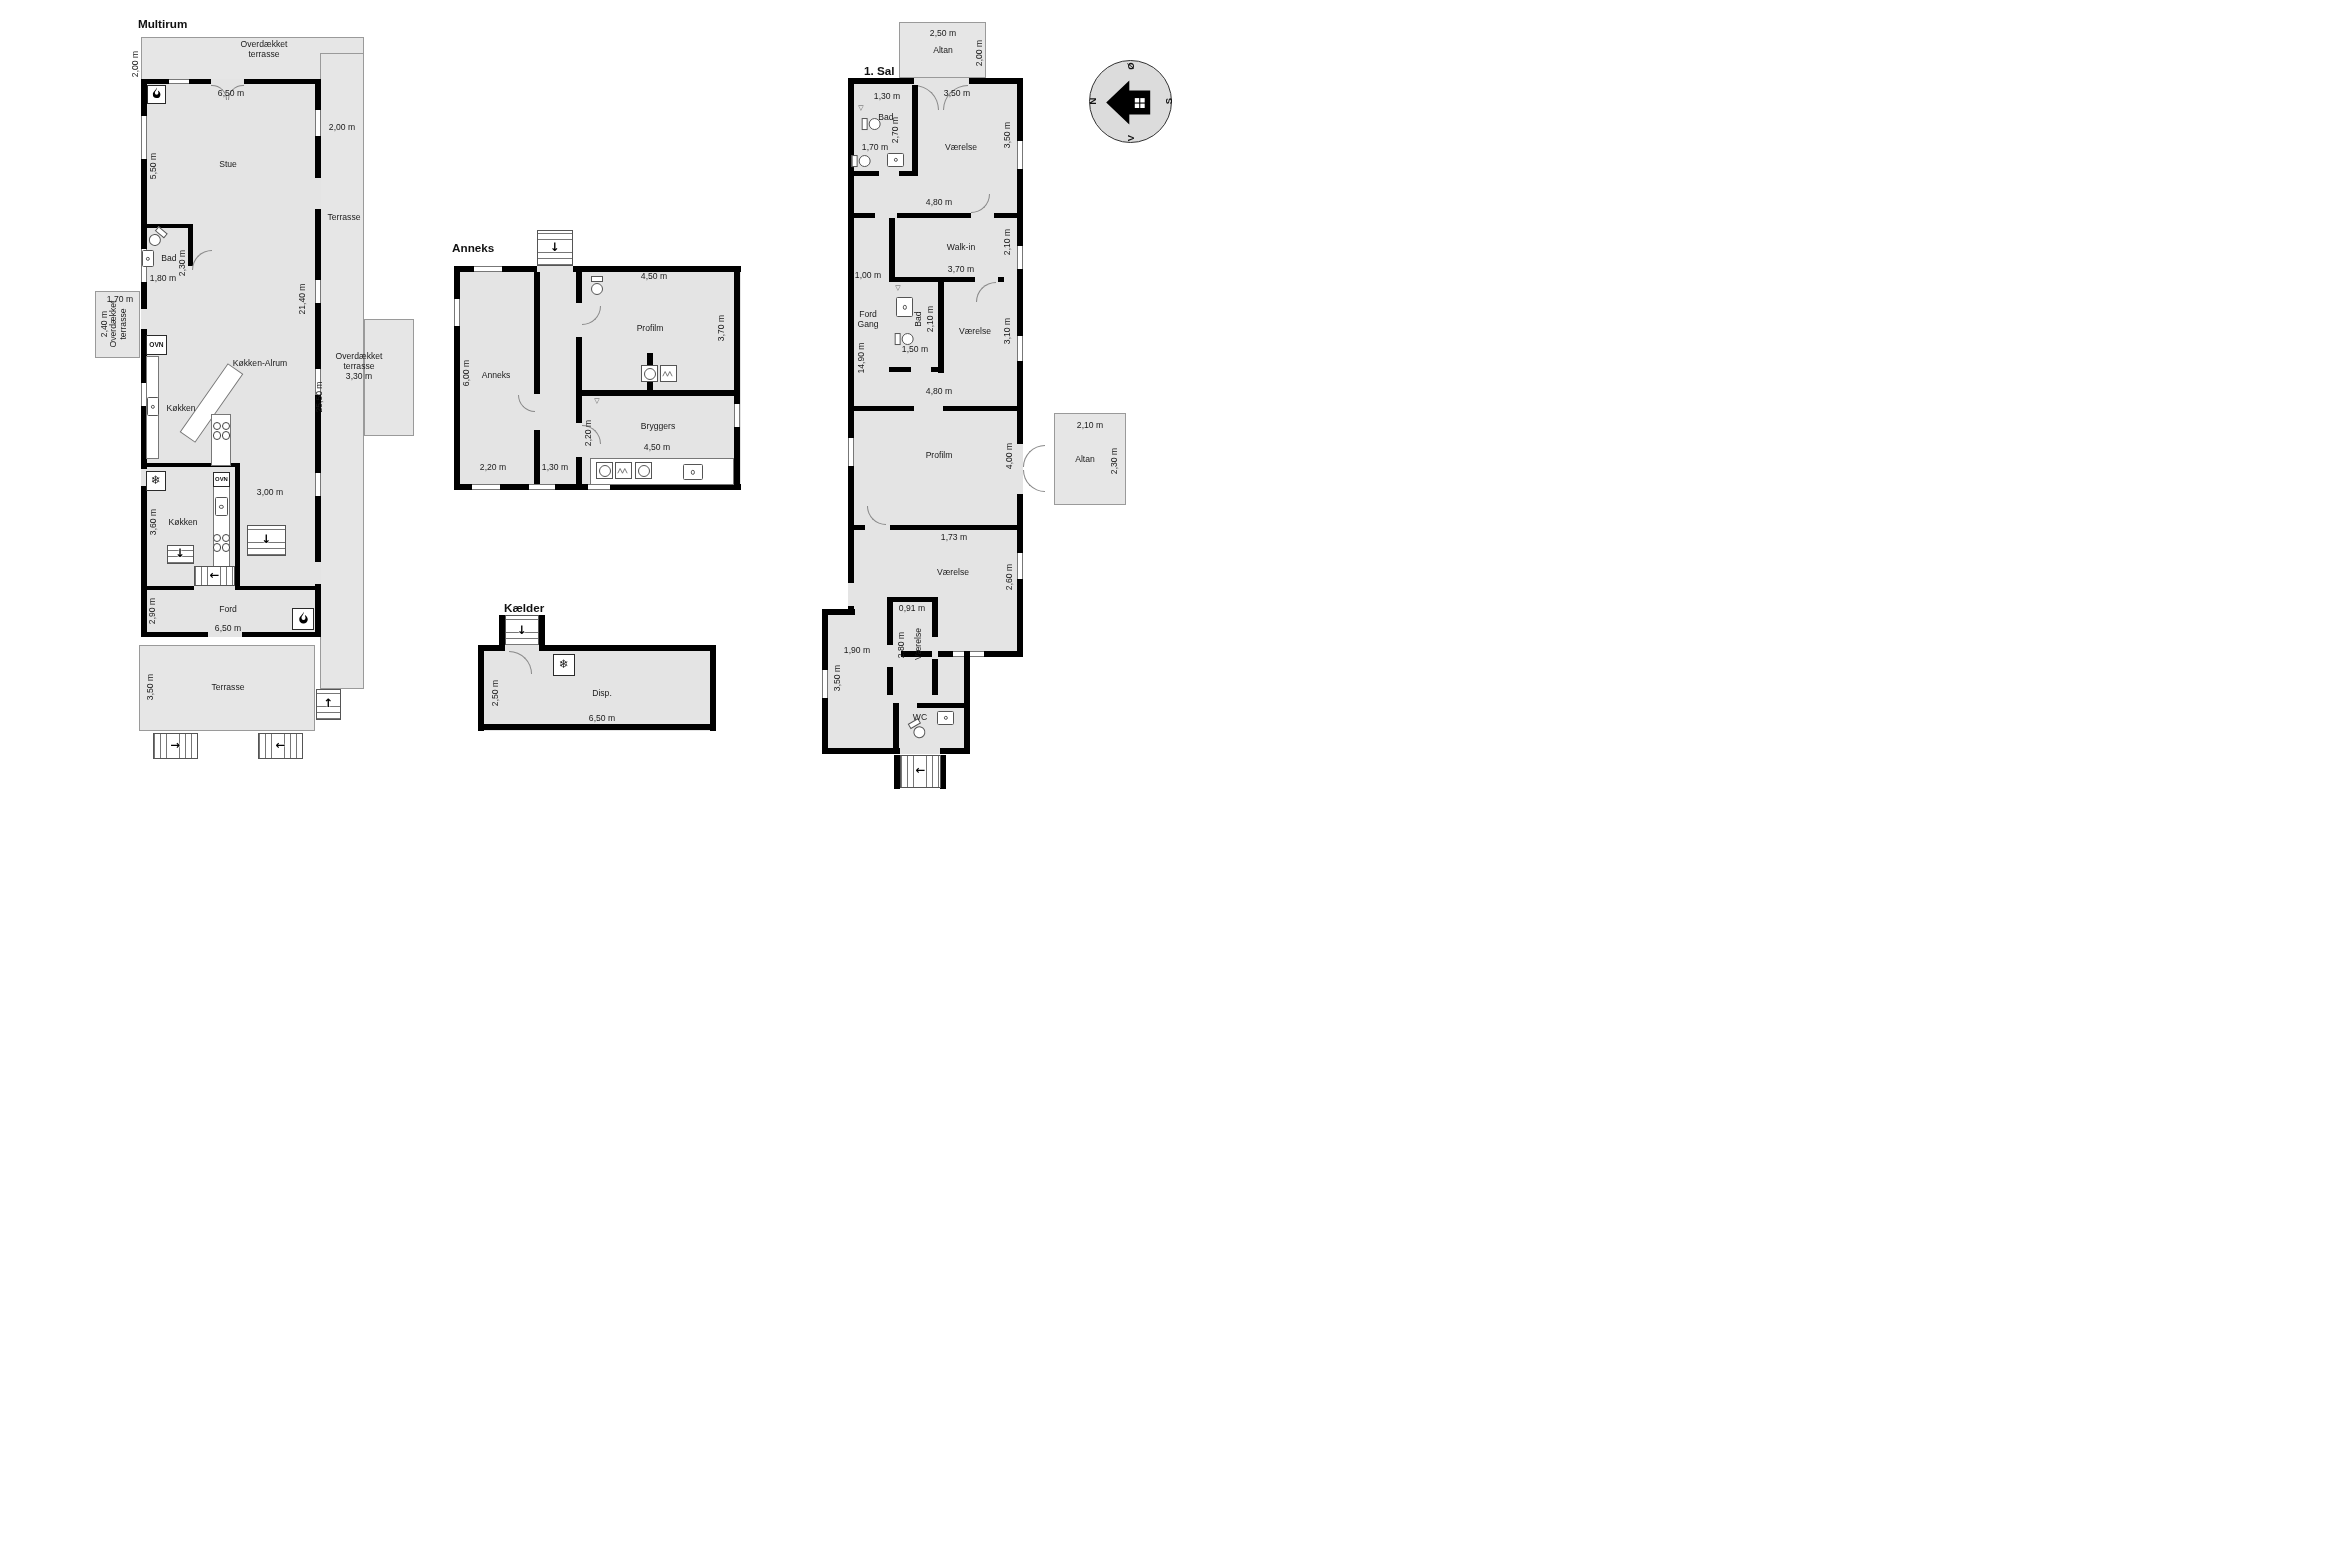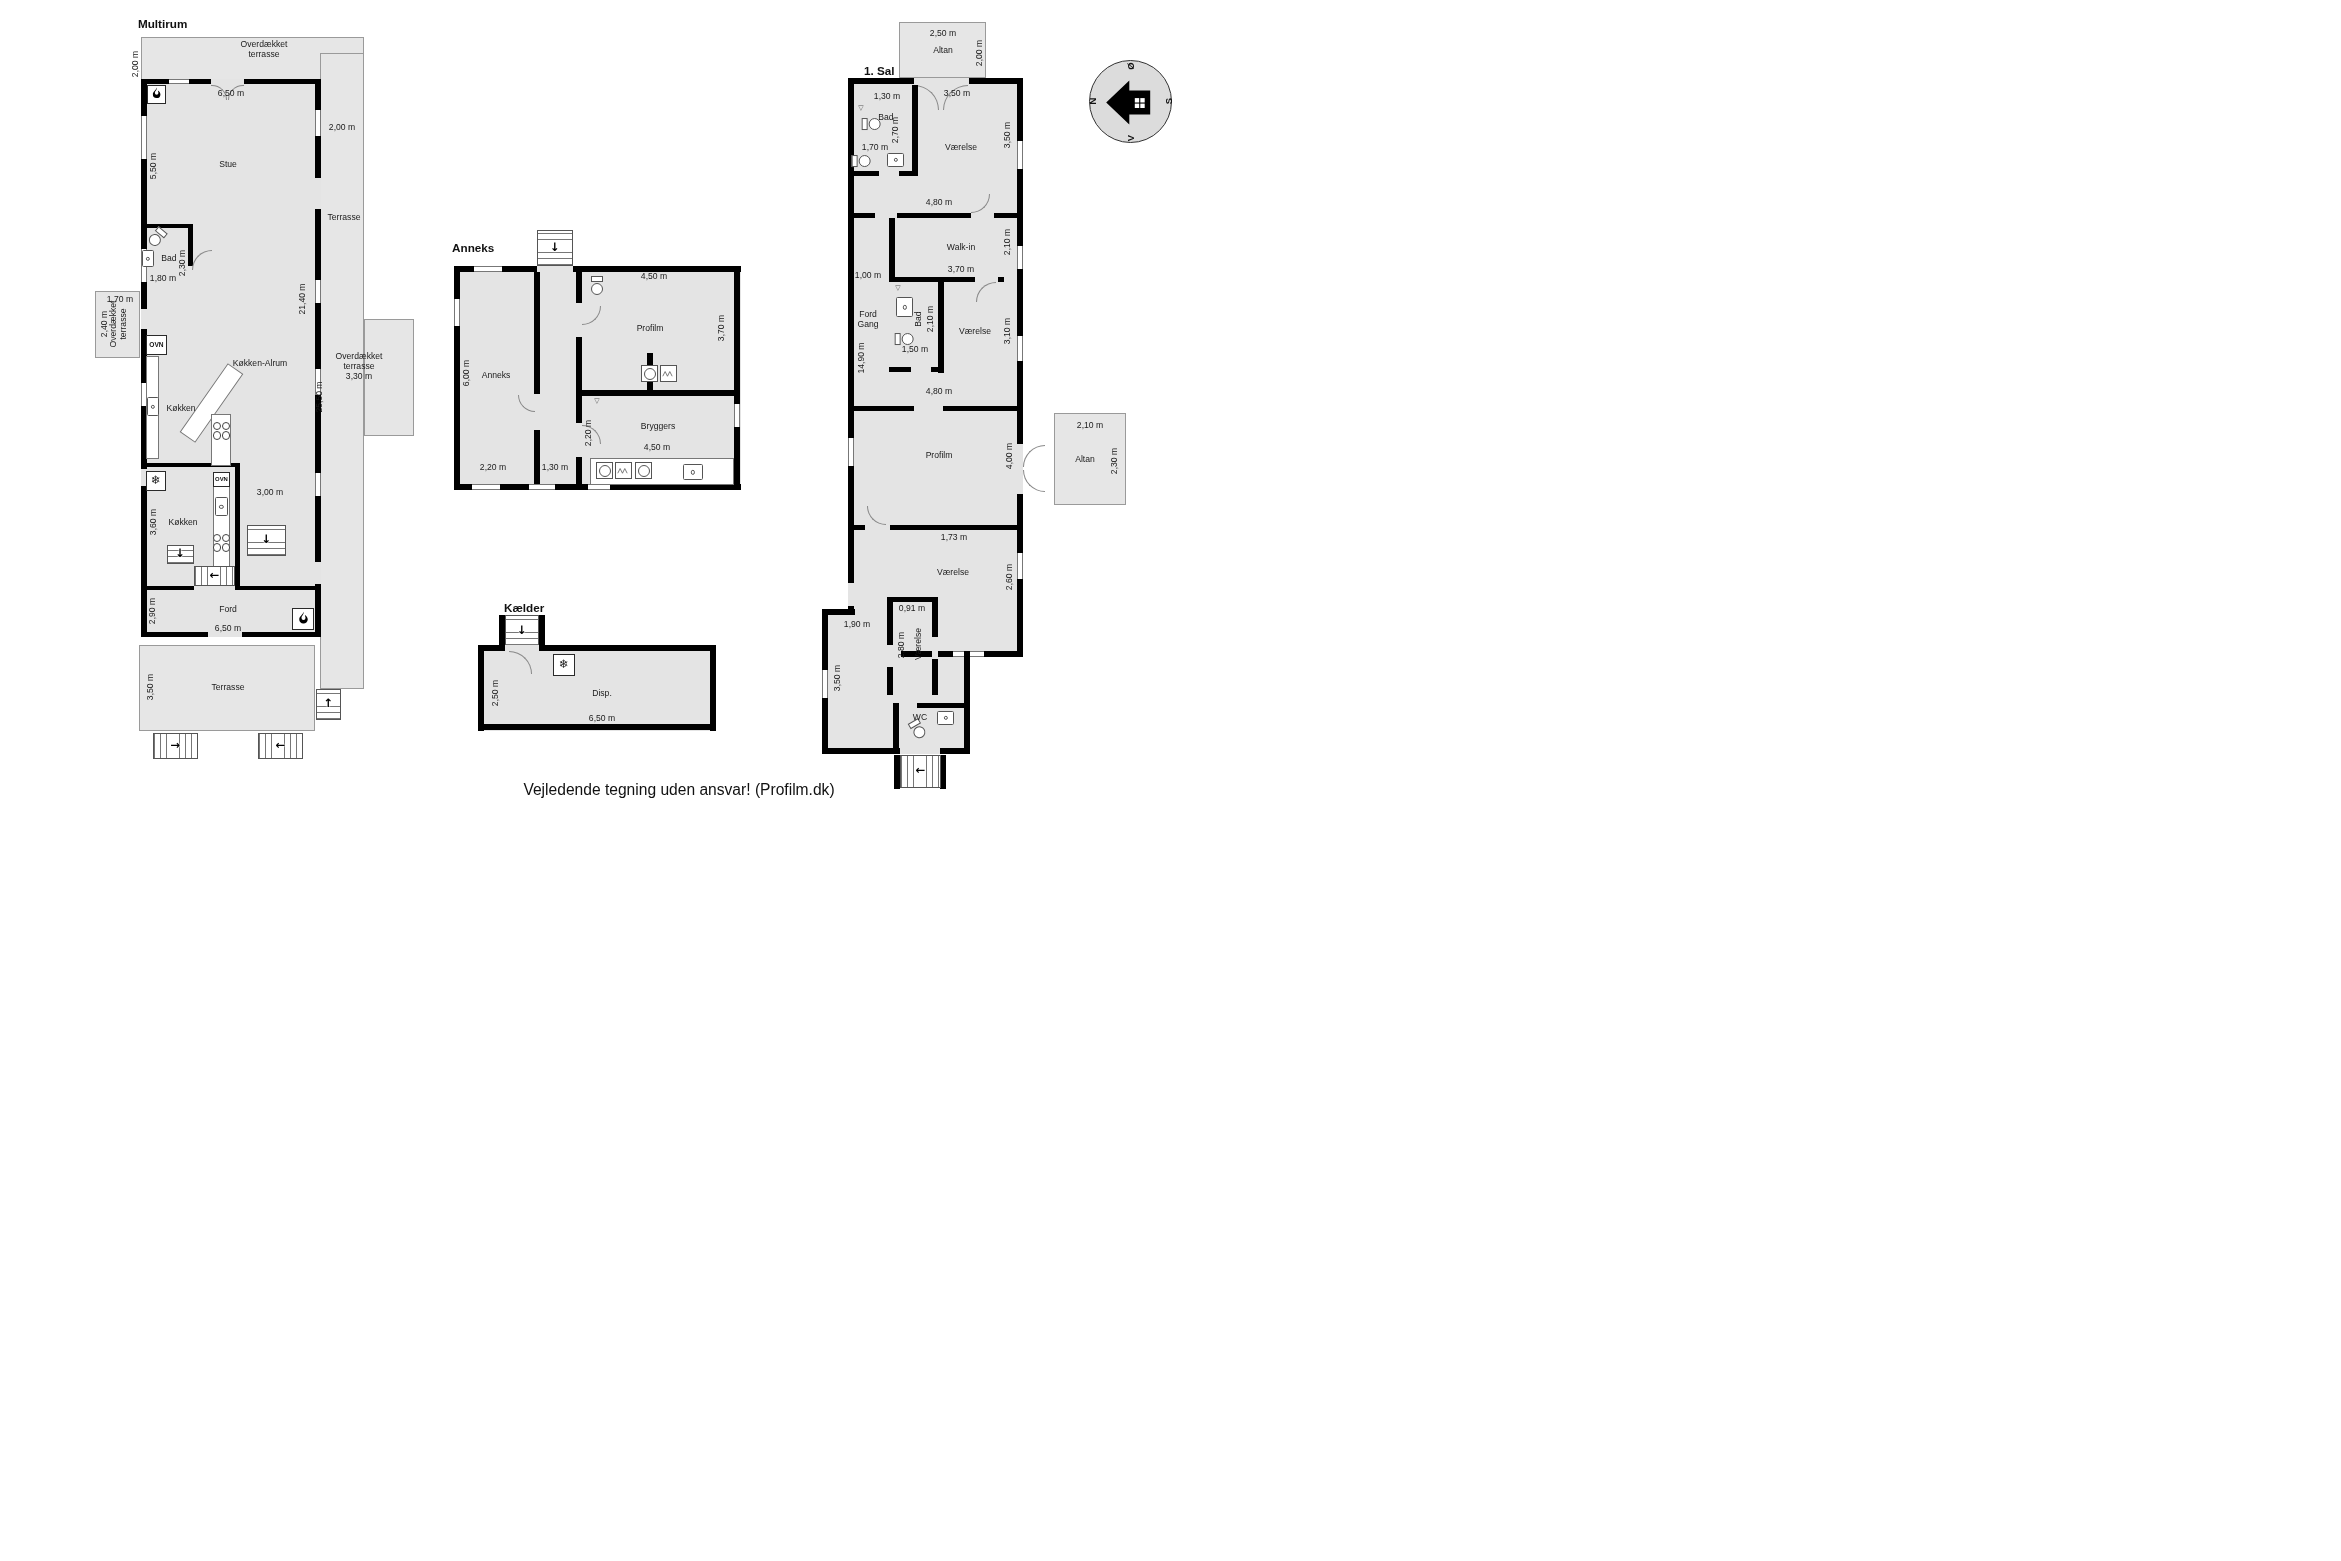--- a/index.html
+++ b/index.html
@@ -395,36 +395,35 @@
     <div class="lbl vert" style="left:189px;top:440px">4,00 m</div>
     <div class="lbl" style="left:270px;top:409px">2,10 m</div>
     <div class="lbl" style="left:265px;top:443px">Altan</div>
     <div class="lbl vert" style="left:294px;top:445px">2,30 m</div>
     <div class="lbl" style="left:134px;top:521px">1,73 m</div>
     <div class="lbl" style="left:133px;top:556px">Værelse</div>
     <div class="lbl vert" style="left:189px;top:561px">2,60 m</div>
     <div class="lbl" style="left:92px;top:592px">0,91 m</div>
     <div class="lbl vert" style="left:81px;top:629px">2,80 m</div>
     <div class="lbl vert" style="left:98px;top:628px">Værelse</div>
-    <div class="lbl" style="left:37px;top:608px">1,90 m</div>
+    <div class="lbl" style="left:37px;top:634px">1,90 m</div>
     <div class="lbl vert" style="left:17px;top:662px">3,50 m</div>
     <div class="lbl" style="left:100px;top:701px">WC</div>
   </div>
 
   <div class="plan" style="left:1089px;top:60px;width:86px;height:86px">
     <div class="compass"></div>
     <svg style="position:absolute;left:12.5px;top:15px" width="59" height="55" viewBox="0 0 100 100">
       <polygon points="4,50 46,10 46,28 84,28 84,72 46,72 46,90" fill="#000"></polygon>
       <rect x="56" y="42" width="8" height="8" fill="#fff"></rect>
         <rect x="66" y="42" width="8" height="8" fill="#fff"></rect>
       <rect x="56" y="52" width="8" height="8" fill="#fff"></rect>
         <rect x="66" y="52" width="8" height="8" fill="#fff"></rect>
     </svg>
     <span class="cdir" style="left:3.1px;top:41px">N</span>
     <span class="cdir" style="left:41px;top:5.5px">Ø</span>
     <span class="cdir" style="left:79px;top:41px">S</span>
     <span class="cdir" style="left:41px;top:78px">V</span>
   </div>
 
-  <div class="caption">Vejledende tegning uden ansvar! (Profilm.dk)</div>
 
 </div>
 
 
 </body></html>

